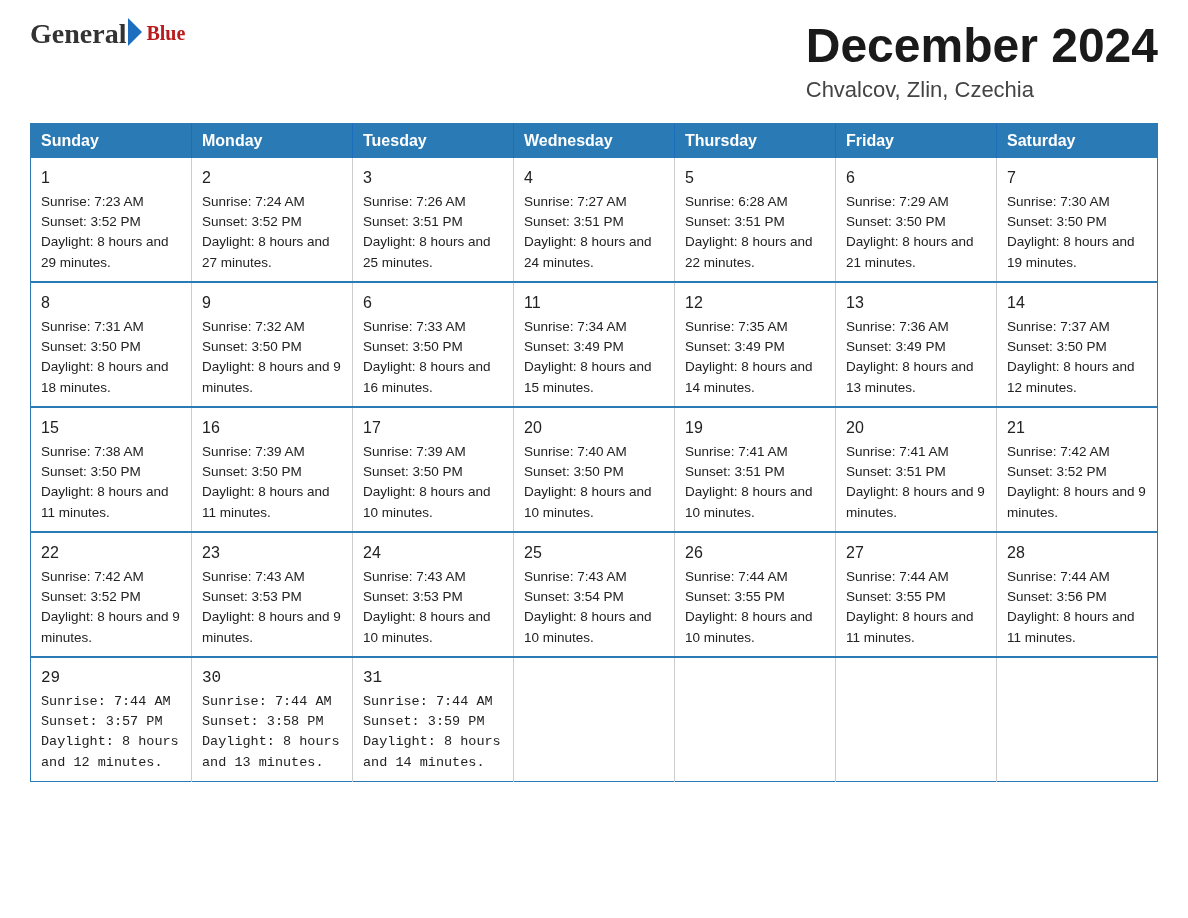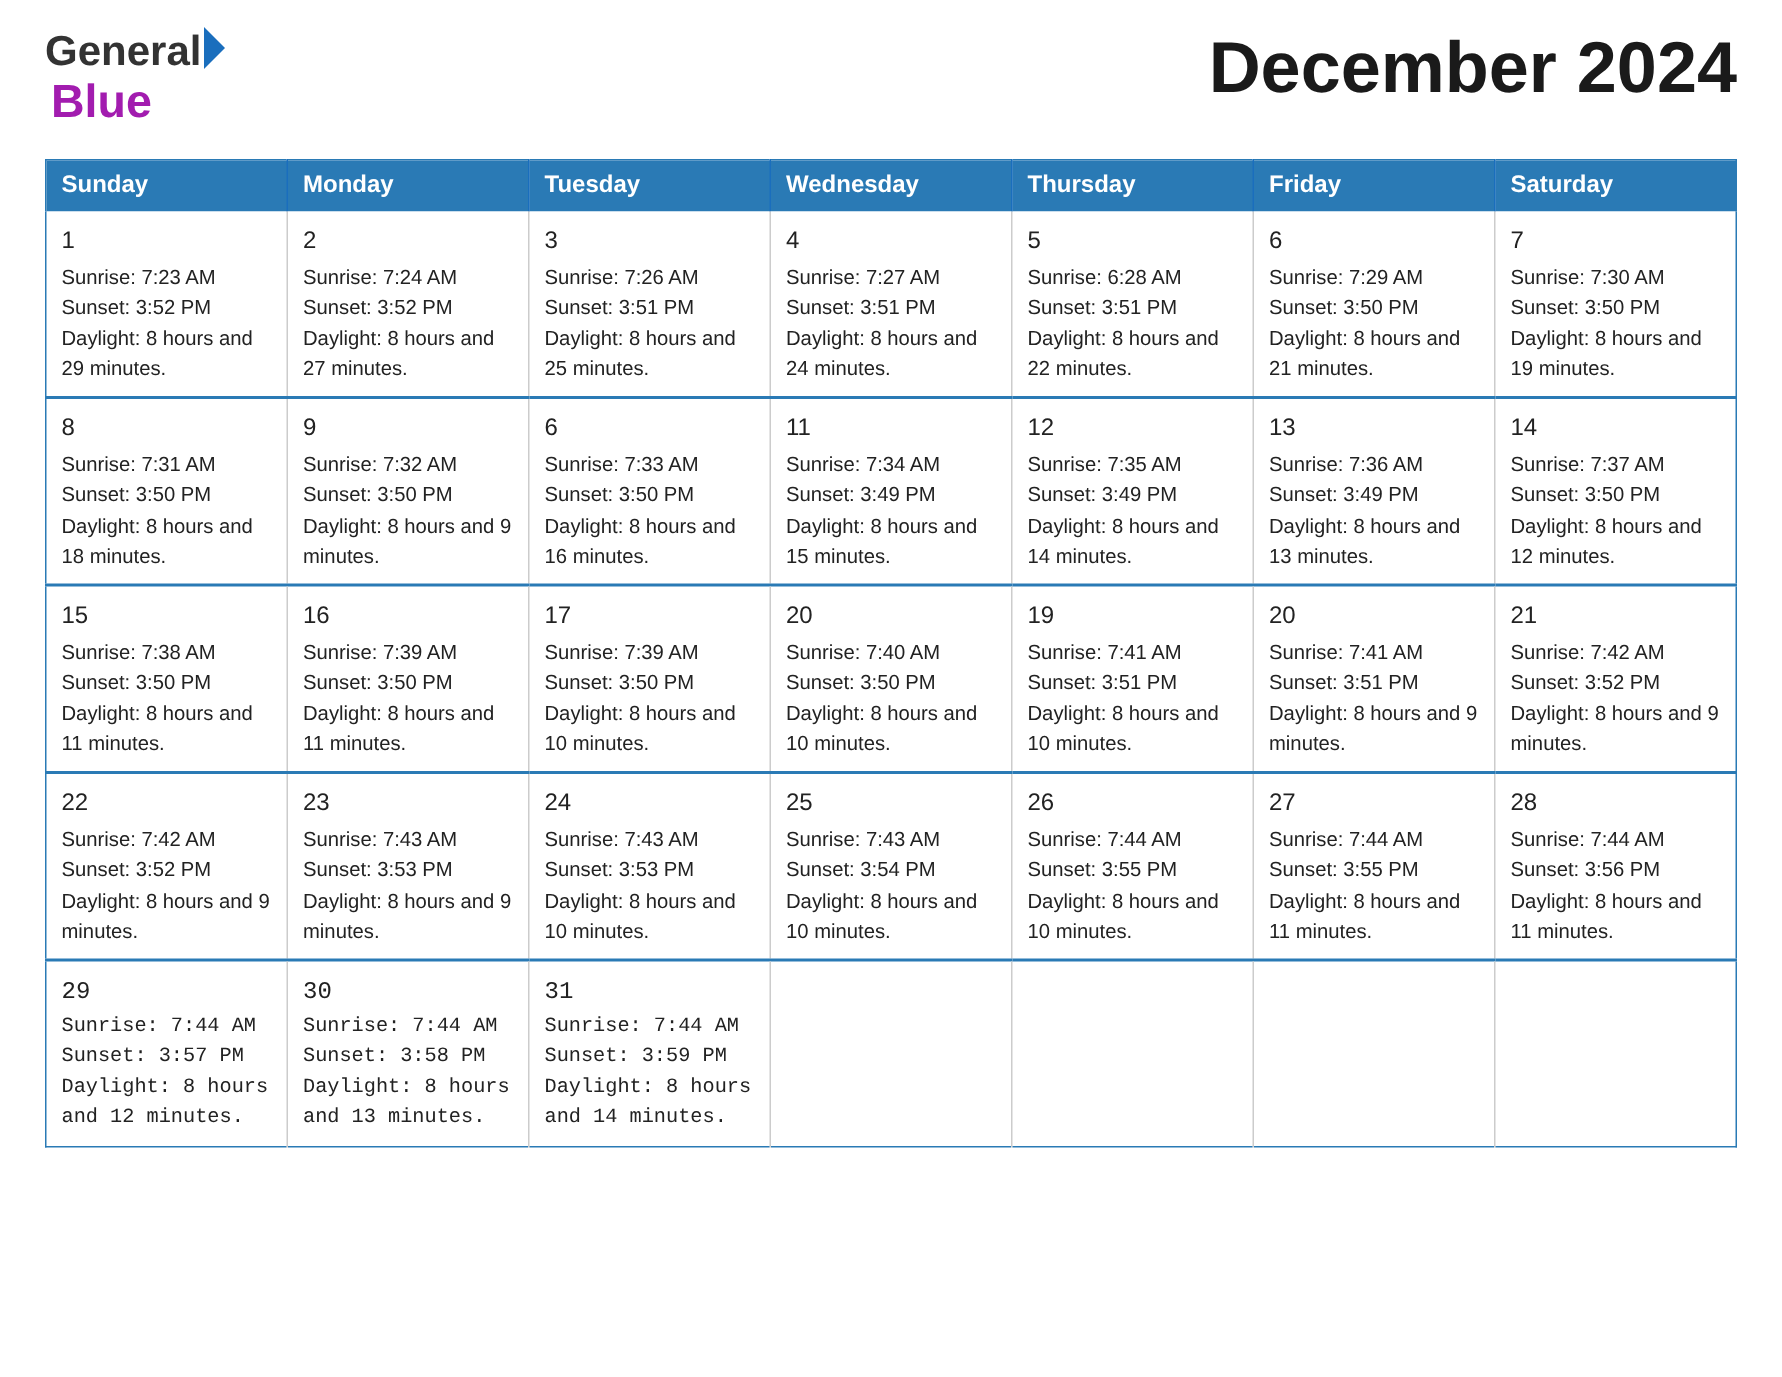--- a/index.html
+++ b/index.html
@@ -11,22 +11,23 @@
       padding: 20px 30px;
     }
     .header {
       display: flex;
       justify-content: space-between;
       align-items: flex-start;
       margin-bottom: 20px;
     }
     .logo {
       display: flex;
-      flex-direction: column;
+      flex-direction: row;
       align-items: flex-start;
+      font-family: Liberation Serif, serif;
     }
     .logo-text {
       display: flex;
       align-items: center;
       font-size: 28px;
       font-weight: bold;
       color: #1a1a1a;
       line-height: 1;
     }
     .logo-general {
@@ -35,22 +36,22 @@
     .logo-arrow {
       width: 0;
       height: 0;
       border-left: 14px solid #1a6ebd;
       border-top: 14px solid transparent;
       border-bottom: 14px solid transparent;
       margin-left: 2px;
       margin-top: -4px;
     }
     .logo-blue {
-      color: #a21caf;
-      font-size: 31px;
+      color: #b91c1c;
+      font-size: 20px;
       font-weight: bold;
       margin-top: 2px;
       padding-left: 4px;
     }
     .title-section {
       text-align: left;
     }
     .month-title {
       font-size: 48px;
       font-weight: bold;
@@ -114,20 +115,21 @@
 <div class="header">
   <div class="logo">
     <div class="logo-text">
       <span class="logo-general">General</span>
       <span class="logo-arrow"></span>
     </div>
     <div class="logo-blue">Blue</div>
   </div>
   <div class="title-section">
     <div class="month-title">December 2024</div>
+    <div class="location">Chvalcov, Zlin, Czechia</div>
   </div>
 </div>
 
 <table class="calendar">
   <thead>
     <tr>
     <th>Sunday</th>
         <th>Monday</th>
         <th>Tuesday</th>
         <th>Wednesday</th>

